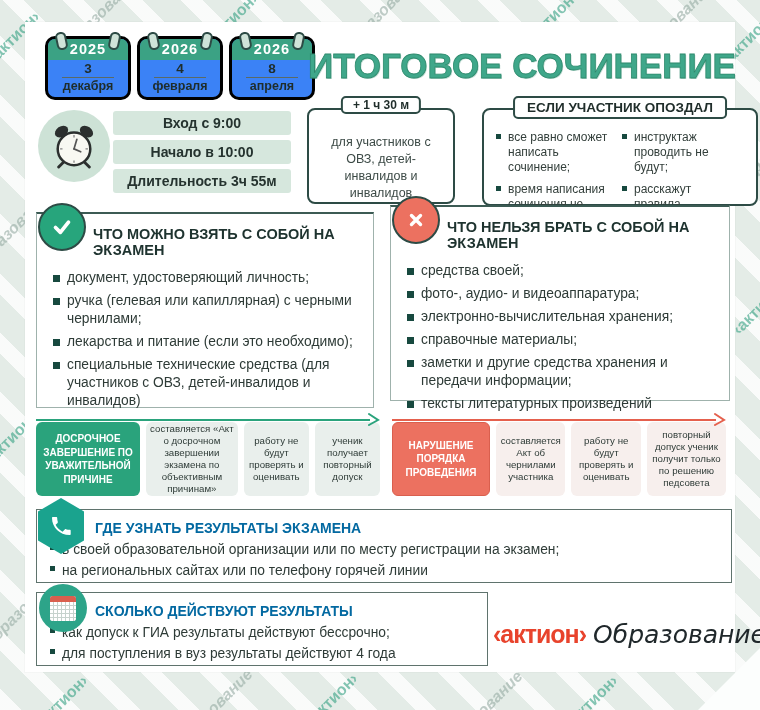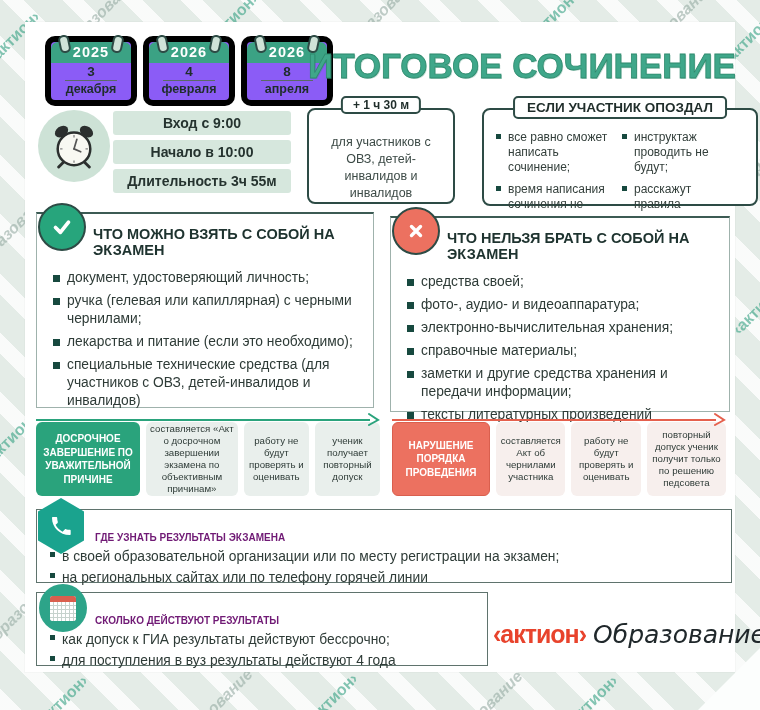--- a/index.html
+++ b/index.html
@@ -14,21 +14,21 @@
   .wm-green{color:rgba(52,160,130,.6);}
   .wm-gray{color:rgba(150,172,163,.6);font-style:italic;font-weight:600;}
   .fold{position:absolute;right:0;bottom:0;width:62px;height:62px;z-index:3;
     background:#fcfefd;clip-path:polygon(100% 0,100% 100%,0 100%);}
 
   .panel{position:absolute;left:25px;top:22px;width:710px;height:650px;background:#fff;z-index:2;
     box-shadow:0 0 0 1px rgba(0,0,0,.02);}
 
   
   .dates{position:absolute;left:20px;top:14px;display:flex;gap:6px;}
-  .card{position:relative;width:80px;height:58px;border:6px solid #000000;border-radius:10px;background:#8b5cf6;}
+  .card{position:relative;width:80px;height:58px;border:3px solid #000000;border-radius:10px;background:#3b82f6;}
   .card-head{height:21px;background:#3ba284;border-radius:7px 7px 0 0;color:#fff;
     font-size:14.5px;font-weight:bold;text-align:center;line-height:20px;letter-spacing:1px;}
   .pin{position:absolute;top:-7px;width:7px;height:14px;background:#cfe3d8;border:2px solid #2d4b45;border-radius:5px;}
   .pin-l{left:8px;transform:rotate(-12deg);}
   .pin-r{right:8px;transform:rotate(12deg);}
   .card-day{display:block;margin:1px auto 0;width:52px;text-align:center;font-size:13.5px;font-weight:bold;
     color:#1f2d2a;border-bottom:1.5px solid #5a6a66;padding-bottom:1px;}
   .card-month{display:block;text-align:center;font-size:12.5px;font-weight:bold;color:#1f2d2a;margin-top:1px;}
 
   .title{position:absolute;left:283px;top:24px;width:430px;font-size:35px;font-weight:800;color:#3fa78a;
@@ -50,21 +50,21 @@
   .late{position:absolute;left:433px;top:86px;width:272px;height:94px;margin-left:24px;}
   .late .tag{font-size:13.5px;padding:2px 12px;}
   .late-cols{display:flex;padding:20px 20px 0 12px;gap:12px;}
   .late-col{flex:1;}
   .li{display:flex;gap:7px;margin-bottom:7px;font-size:12px;color:#333f3b;line-height:1.25;}
   .sq{width:5px;height:5px;background:#17493f;margin-top:4px;flex:0 0 auto;}
 
   
   .bigbox{position:absolute;background:#fff;border:1px solid #9fb2ac;border-top:2px solid #3c5b54;}
   #allowed{left:11px;top:190px;width:336px;height:193px;}
-  #forbidden{left:365px;top:194px;width:338px;height:193px;}
+  #forbidden{left:365px;top:183px;width:338px;height:193px;}
   .badge{position:absolute;left:1px;top:-11px;width:44px;height:44px;border-radius:50%;
     border:2px solid #2d4b45;display:flex;align-items:center;justify-content:center;}
   .badge-green{background:#27a57c;}
   .badge-red{background:#ec7160;}
   .bigbox h2{margin:12px 6px 0 56px;font-size:14.5px;font-weight:bold;color:#1e332f;}
   .bigbox ul,.resbox ul{margin:0;padding:0;list-style:none;}
   .bigbox ul{margin:11px 8px 0 16px;}
   .bigbox .li{font-size:13.8px;margin-bottom:5px;color:#2e3b37;line-height:1.3;}
   .bigbox .sq{width:7px;height:7px;margin-top:6px;}
 
@@ -80,21 +80,21 @@
   .flow-step{border-radius:6px;font-size:9.7px;color:#2e3b37;text-align:center;
     display:flex;align-items:center;justify-content:center;padding:3px 3px;line-height:1.25;}
   #flow-early .flow-step{background:#e9efec;}
   #flow-violation .flow-step{background:#f7efed;}
   .fs-w{flex:1.45;} .fs-n{flex:1;} .fs-m{flex:1.15;}
 
   
   .resbox{position:absolute;background:#fff;border:1px solid #5f736d;}
   #res-where{left:11px;top:487px;width:694px;height:72px;}
   #res-valid{left:11px;top:570px;width:450px;height:72px;}
-  .resbox h2{margin:22px 6px 2px 58px;font-size:10px;color:#701a75;}
+  .resbox h2{margin:10px 6px 2px 58px;font-size:14px;color:#0369a1;}
   .resbox ul{margin:5px 8px 0 13px;}
   .resbox .li{font-size:13.8px;margin-bottom:4px;color:#2e3b37;}
   .hex{position:absolute;left:1px;top:-12px;width:46px;height:56px;background:#1aa38e;
     clip-path:polygon(50% 0,100% 24%,100% 76%,50% 100%,0 76%,0 24%);
     display:flex;align-items:center;justify-content:center;}
   .round-badge{position:absolute;left:2px;top:-9px;width:48px;height:48px;border-radius:50%;background:#2da489;
     display:flex;align-items:center;justify-content:center;}
   .cal{width:26px;height:25px;background:#fff;border-radius:3px;overflow:hidden;box-shadow:0 0 0 1px #9fb2ac inset;}
   .cal-top{height:6px;background:#d95f4e;}
   .cal-grid{height:19px;background-color:#fff;

